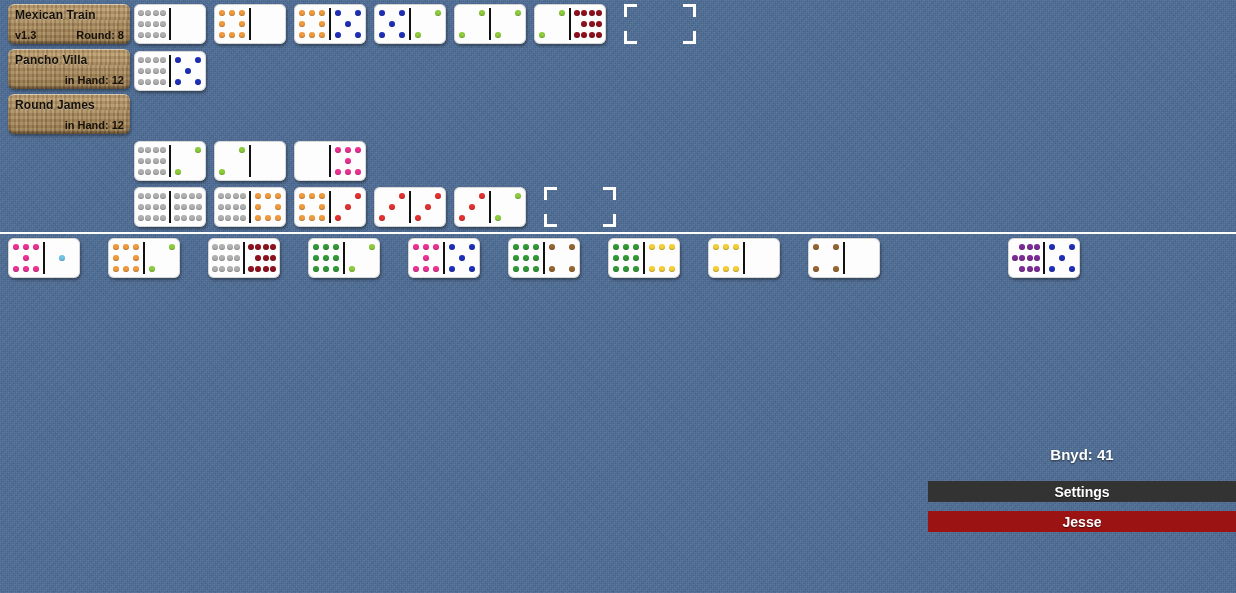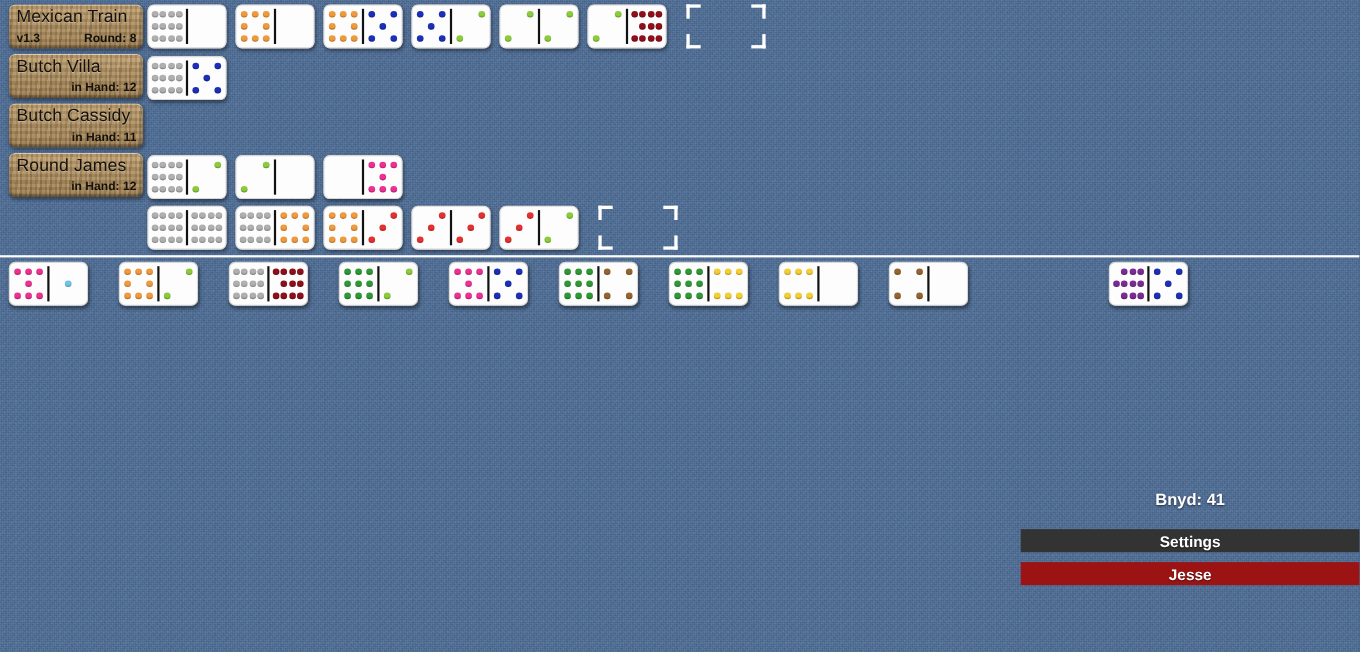--- a/index.html
+++ b/index.html
@@ -39,24 +39,25 @@
     overflow: hidden;
   }
   .plaque.highlight {
     background-image:
       repeating-linear-gradient(92deg, rgba(255,255,255,.16) 0 2px, rgba(0,0,0,.08) 2px 4px, rgba(255,255,255,.08) 4px 7px, rgba(0,0,0,.05) 7px 9px),
       repeating-linear-gradient(0deg, rgba(150,115,60,.20) 0 3px, rgba(225,195,145,.18) 3px 6px),
       linear-gradient(180deg, #d4b98e 0%, #c0a476 48%, #ab8f63 100%);
   }
   .plaque .pname {
     display: block;
-    font-size: 16px;
+    font-size: 12px;
     line-height: 19px;
     letter-spacing: .1px;
     text-shadow: 0 1px 0 rgba(255,255,255,.30);
+    font-weight: bold;
   }
   .plaque.highlight .pname { color: #ffffff; text-shadow: 0 1px 1px rgba(0,0,0,.55); }
   .plaque .pmeta {
     display: block;
     font-size: 11px;
     line-height: 14px;
     text-align: right;
     font-weight: bold;
     margin-top: 3px;
   }
@@ -156,26 +157,22 @@
 </head>
 <body>
 
 <div id="players">
     <div class="plaque">
       <span class="pname">Mexican Train</span>
       <span class="pmeta">Round: 8</span>
       <span class="pver">v1.3</span>
     </div>
     <div class="plaque">
-      <span class="pname">Butch Villa</span>
+      <span class="pname">Pancho Villa</span>
       <span class="pmeta">in Hand: 12</span>
-    </div>
-    <div class="plaque">
-      <span class="pname">Butch Cassidy</span>
-      <span class="pmeta">in Hand: 11</span>
     </div>
     <div class="plaque">
       <span class="pname">Round James</span>
       <span class="pmeta">in Hand: 12</span>
     </div>
   </div>
 
 <div id="trains">
     <div class="train-row" style="left: 134px; top: 4px; width: 1102px;">
       <div class="domino" style="left: 0px; top: 0px;">

